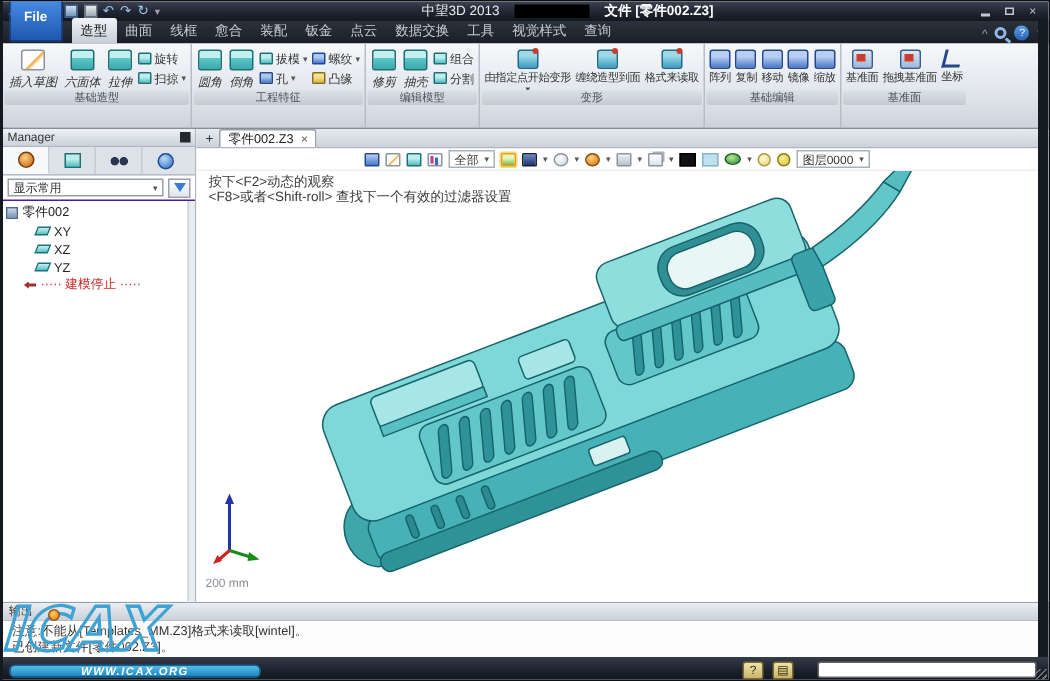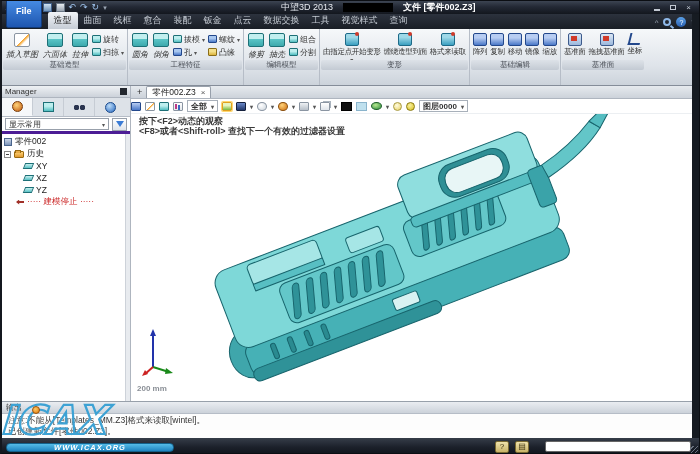--- a/index.html
+++ b/index.html
@@ -75,21 +75,21 @@
   .mgr-dock{ margin-left:auto; width:7px; height:7px; background:#23272e; }
   .mgr-tabs{ height:19px; background:#dde2e8; border-bottom:1px solid #b6bdc7; display:flex;}
   .mgr-tab{ width:31px; display:flex; align-items:center; justify-content:center; border-right:1px solid #c6ccd4;}
   .mgr-tab.active{ background:#f6f8fa; border-bottom:1px solid #f6f8fa;}
   .ti-clock{ width:11px; height:11px; border-radius:50%; background:radial-gradient(circle at 40% 35%,#ffd37a,#c05a10); border:1px solid #7a3c08;}
   .ti-cube{ width:11px; height:10px; background:linear-gradient(#bdeeee 40%,#4fbdc0); border:1px solid #1d7077;}
   .ti-glasses{ width:13px; height:7px; background:
       radial-gradient(circle at 3.5px 3.5px,#2a3550 2.6px,transparent 3px),
       radial-gradient(circle at 9.5px 3.5px,#2a3550 2.6px,transparent 3px);}
   .ti-globe{ width:11px; height:11px; border-radius:50%; background:radial-gradient(circle at 38% 32%,#bcdcf8,#2a6ac0); border:1px solid #1a4a8c;}
-  .mgr-filter{ height:17px; display:flex; align-items:center; gap:3px; padding:2px 3px; border-bottom:3px solid #4c1d95;}
+  .mgr-filter{ height:17px; display:flex; align-items:center; gap:3px; padding:2px 3px; border-bottom:1px solid #4c1d95;}
   .mgr-select{ flex:1; height:12px; border:1px solid #98a0ab; background:#fff; font-size:8px; color:#333;
                display:flex; align-items:center; padding:0 3px; }
   .mgr-select .dd{ margin-left:auto;}
   .funnelbtn{ width:15px; height:13px; border:1px solid #98a0ab; background:linear-gradient(#fff,#dfe4ea); display:flex; align-items:center; justify-content:center;}
   .funnel{ width:0; height:0; border-left:4px solid transparent; border-right:4px solid transparent; border-top:6px solid #3a7bd5;}
   .mgr-tree{ flex:1; padding:2px 2px; font-size:8.5px; color:#222; overflow:hidden; position:relative;}
   .trow{ height:12px; display:flex; align-items:center; gap:3px; white-space:nowrap;} .indent2{ padding-left:20px;} .indent3{ padding-left:12px;}
   .expbox{ width:7px; height:7px; border:1px solid #888; background:#fff; position:relative; flex:0 0 auto;}
   .expbox::after{ content:""; position:absolute; left:1px; right:1px; top:2px; height:1px; background:#444;}
   .ico-part{ width:8px; height:8px; background:linear-gradient(#cdd8e8,#7a93b8); border:1px solid #4a648c;}
@@ -99,41 +99,41 @@
   .ico-stop{ width:8px; height:5px; background:#a03028; clip-path:polygon(0 50%,40% 0,40% 30%,100% 30%,100% 70%,40% 70%,40% 100%);}
   .stoptext{ color:#cc2a2a; }
   .mgr-scrollstrip{ position:absolute; right:0; top:0; bottom:0; width:5px; background:#e8ebef; border-left:1px solid #cdd2d9;}
   
   .viewport{ flex:1; display:flex; flex-direction:column; position:relative; background:#fff;}
   .doc-tabbar{ height:13px; background:linear-gradient(#e6eaee,#ccd2da); border-bottom:1px solid #aeb5bf; display:flex; align-items:flex-end; padding-left:6px; gap:4px;}
   .newtab{ font-size:9px; color:#333; line-height:11px;}
   .doctab{ height:12px; background:#fff; border:1px solid #98a0ab; border-bottom:none; border-radius:2px 2px 0 0;
            display:flex; align-items:center; gap:5px; padding:0 5px; font-size:8.5px; color:#222;}
   .doctab .close{ color:#555; font-size:8px;}
-  .view-toolbar{ height:15px; background:#fff; display:flex; align-items:center; gap:4px; border-bottom:1px solid #eceff2;font-weight:bold;}
+  .view-toolbar{ height:15px; background:#fff; display:flex; align-items:center; gap:4px; padding-left:112px; border-bottom:1px solid #eceff2;}
   .vti{ width:10px; height:9px; display:inline-block; border-radius:1px;}
   .vti-blue{ background:linear-gradient(#b8cdf2,#4a78c8); border:1px solid #23488c;}
   .vti-pencil{ background:linear-gradient(135deg,#fff 50%,#f5a023 52%,#fff 68%); border:1px solid #8a95a2;}
   .vti-teal{ background:linear-gradient(#bdeeee 40%,#4fbdc0); border:1px solid #1d7077;}
   .vti-chart{ background:linear-gradient(#fff,#e4e8ec); border:1px solid #8a95a2; position:relative;}
   .vti-chart::after{ content:""; position:absolute; left:1px; bottom:1px; width:2px; height:5px; background:#c03a86; box-shadow:3px 1px 0 #3a6ac0;}
   .vti-shaded{ background:linear-gradient(#e8f5c0 35%,#7ab83a); border:1px solid #e0a020; box-shadow:0 0 0 1px #ffd870;}
   .vti-dkblue{ background:linear-gradient(#6a88c8,#23386a); border:1px solid #14203c;}
   .vti-circle{ background:radial-gradient(circle at 38% 32%,#fff,#cdd5dd); border:1px solid #8a95a2; border-radius:50%;}
   .vti-orange{ background:radial-gradient(circle at 38% 32%,#ffd37a,#d07010); border:1px solid #8a4c08; border-radius:50%;}
   .vti-gray{ background:linear-gradient(#eef1f4,#b8c0c9); border:1px solid #8a95a2;}
   .vti-stack{ background:linear-gradient(#fff,#dfe4ea); border:1px solid #8a95a2; box-shadow:2px -2px 0 -1px #aab4be;}
   .swatch-black{ width:11px; height:9px; background:#111; border:1px solid #000;}
   .swatch-blue{ width:11px; height:9px; background:#bfe0ee; border:1px solid #8ab4cc;}
   .vti-material{ width:11px; height:8px; background:radial-gradient(ellipse at 40% 35%,#b8e890,#2a8a3a); border:1px solid #1a5c24; border-radius:50%;}
   .vti-bulb{ width:9px; height:9px; border-radius:50%; background:radial-gradient(circle at 40% 35%,#fffce0,#e8d060); border:1px solid #a89a40;}
   .vti-layercolor{ width:9px; height:9px; border-radius:50%; background:radial-gradient(circle at 40% 35%,#f8f0a0,#d8c020); border:1px solid #8a7a10;}
   .vdrop{ height:12px; border:1px solid #a8b0ba; background:#fff; font-size:8px; color:#333; display:flex; align-items:center; gap:4px; padding:0 3px;}
   
-  .canvas{ flex:1; position:relative; background:#fff; overflow:hidden;font-weight:bold;}
+  .canvas{ flex:1; position:relative; background:#fff; overflow:hidden;}
   .prompt{ position:absolute; left:8px; top:2px; font-size:9px; color:#3a3a3a; line-height:10px; z-index:3;}
   .modelsvg{ position:absolute; inset:0; }
   .triad{ position:absolute; left:10px; bottom:24px; }
   .scale-label{ position:absolute; left:6px; bottom:8px; font-size:8px; color:#8a8f96;}
   .frame-right{ position:absolute; top:13px; right:0; width:7px; height:424px; background:#161b22; z-index:6;}
   
   .output{ height:37px; border-top:1px solid #98a0aa; display:flex; flex-direction:column;}
   .out-header{ height:12px; background:linear-gradient(#eaedf1,#ccd2da); border-bottom:1px solid #b6bdc7; font-size:8px; color:#333; display:flex; align-items:center; padding:0 4px;}
   .out-body{ flex:1; background:#fdfdfd; padding:1px 0 0 6px; font-size:8.5px; color:#333; line-height:11px;}
   
@@ -398,25 +398,20 @@
           <span class="dd">▾</span>
         </div>
         <div class="funnelbtn">
             <span class="funnel"></span>
           </div>
       </div>
       <div class="mgr-tree">
         <div class="trow">
           <span class="ico-part"></span>
           <span>零件002</span>
-        </div>
-        <div class="trow">
-          <span class="expbox"></span>
-          <span class="ico-folder"></span>
-          <span>历史</span>
         </div>
         <div class="trow indent2">
           <span class="ico-plane"></span>
           <span>XY</span>
         </div>
         <div class="trow indent2">
           <span class="ico-plane"></span>
           <span>XZ</span>
         </div>
         <div class="trow indent2">

